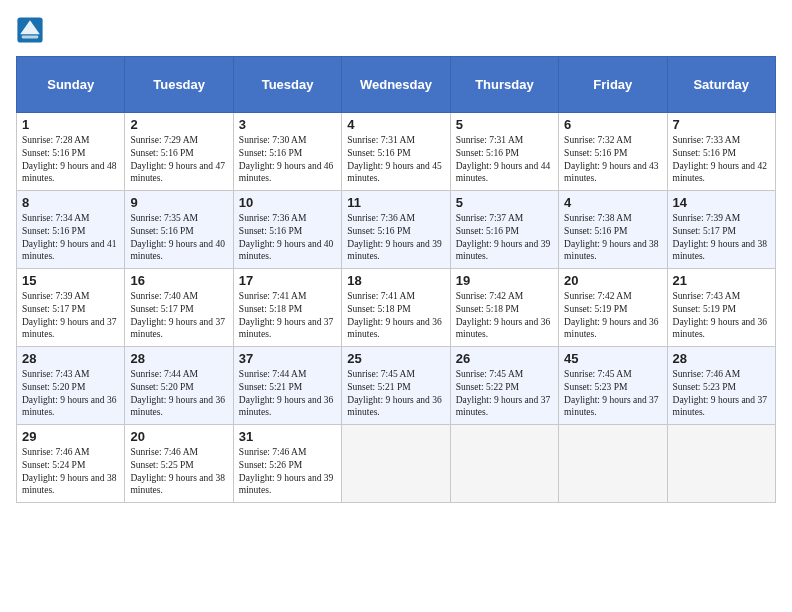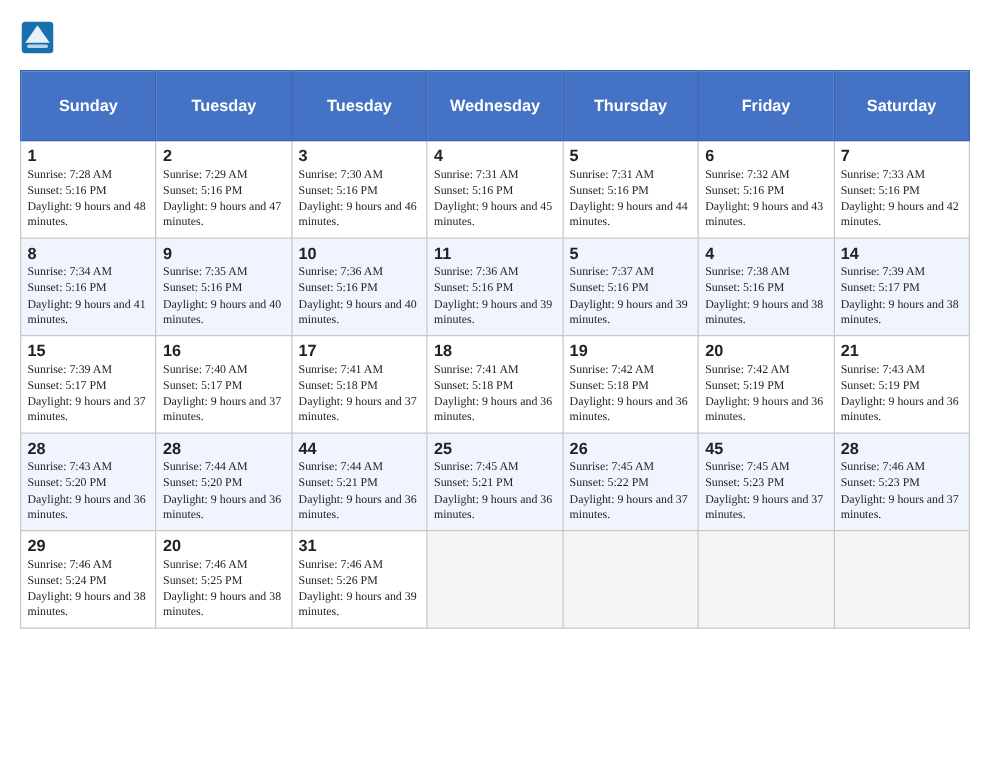--- a/index.html
+++ b/index.html
@@ -219,21 +219,21 @@
       <tr>
         <td>
           <span class="day-num">28</span>
           <div class="cell-text">Sunrise: 7:43 AM<br>Sunset: 5:20 PM<br>Daylight: 9 hours and 36 minutes.</div>
         </td>
         <td>
           <span class="day-num">28</span>
           <div class="cell-text">Sunrise: 7:44 AM<br>Sunset: 5:20 PM<br>Daylight: 9 hours and 36 minutes.</div>
         </td>
         <td>
-          <span class="day-num">44</span>
+          <span class="day-num">37</span>
           <div class="cell-text">Sunrise: 7:44 AM<br>Sunset: 5:21 PM<br>Daylight: 9 hours and 36 minutes.</div>
         </td>
         <td>
           <span class="day-num">25</span>
           <div class="cell-text">Sunrise: 7:45 AM<br>Sunset: 5:21 PM<br>Daylight: 9 hours and 36 minutes.</div>
         </td>
         <td>
           <span class="day-num">26</span>
           <div class="cell-text">Sunrise: 7:45 AM<br>Sunset: 5:22 PM<br>Daylight: 9 hours and 37 minutes.</div>
         </td>

